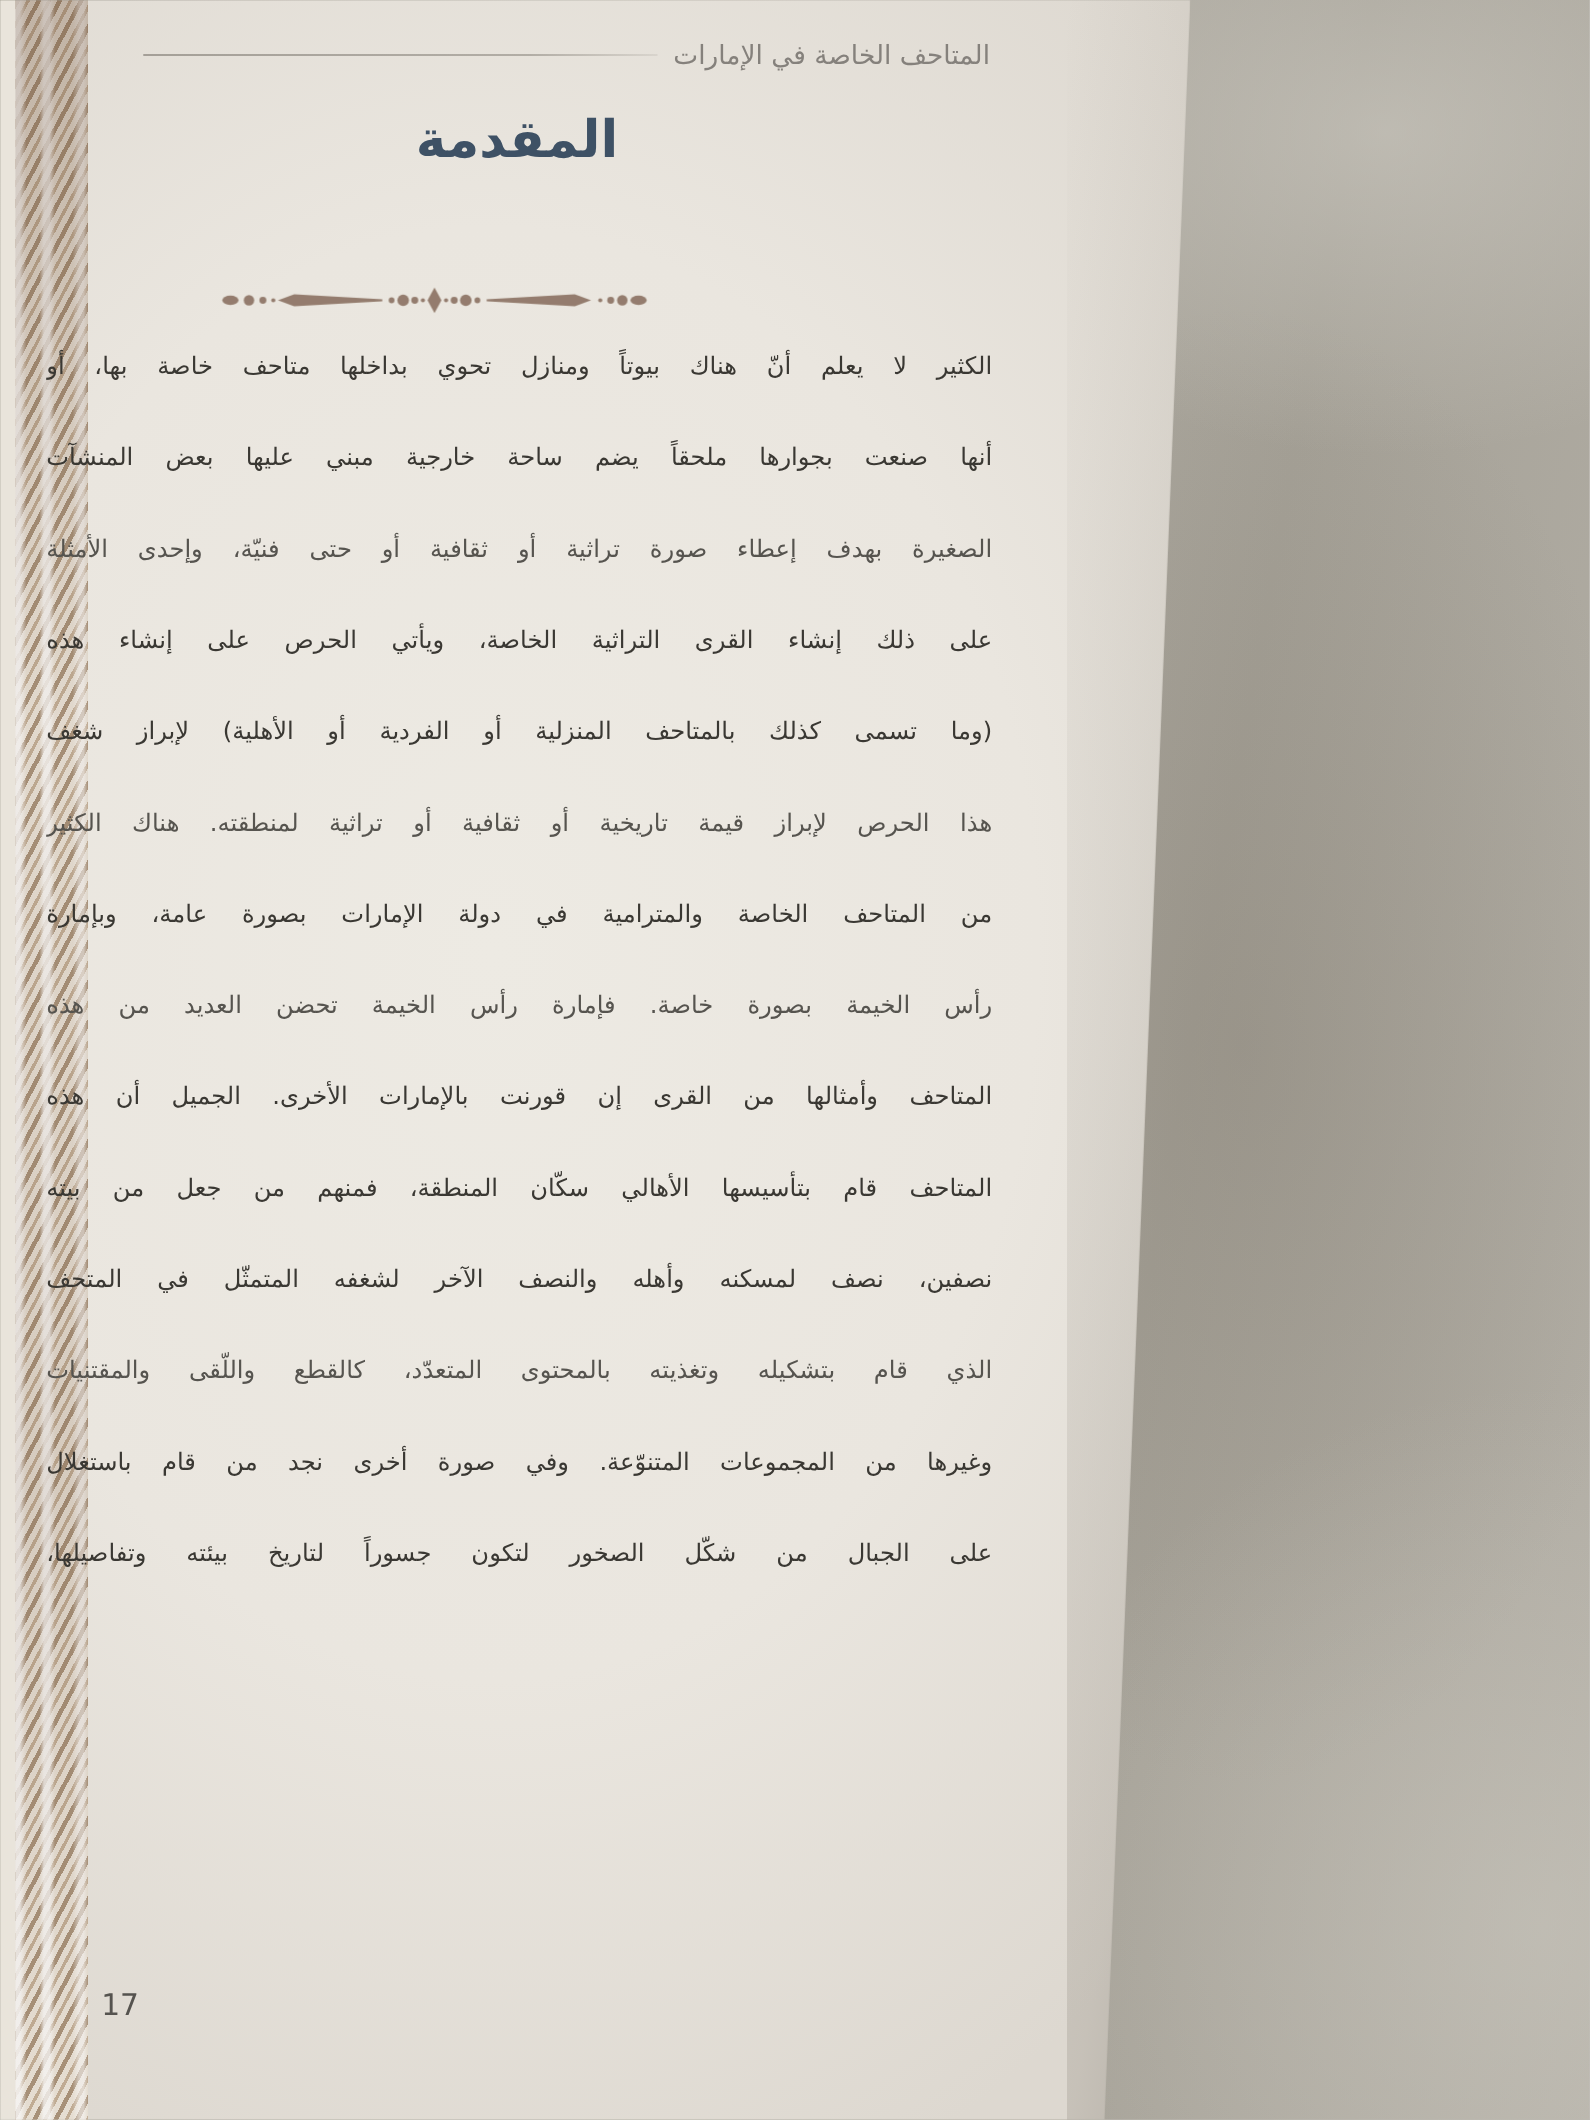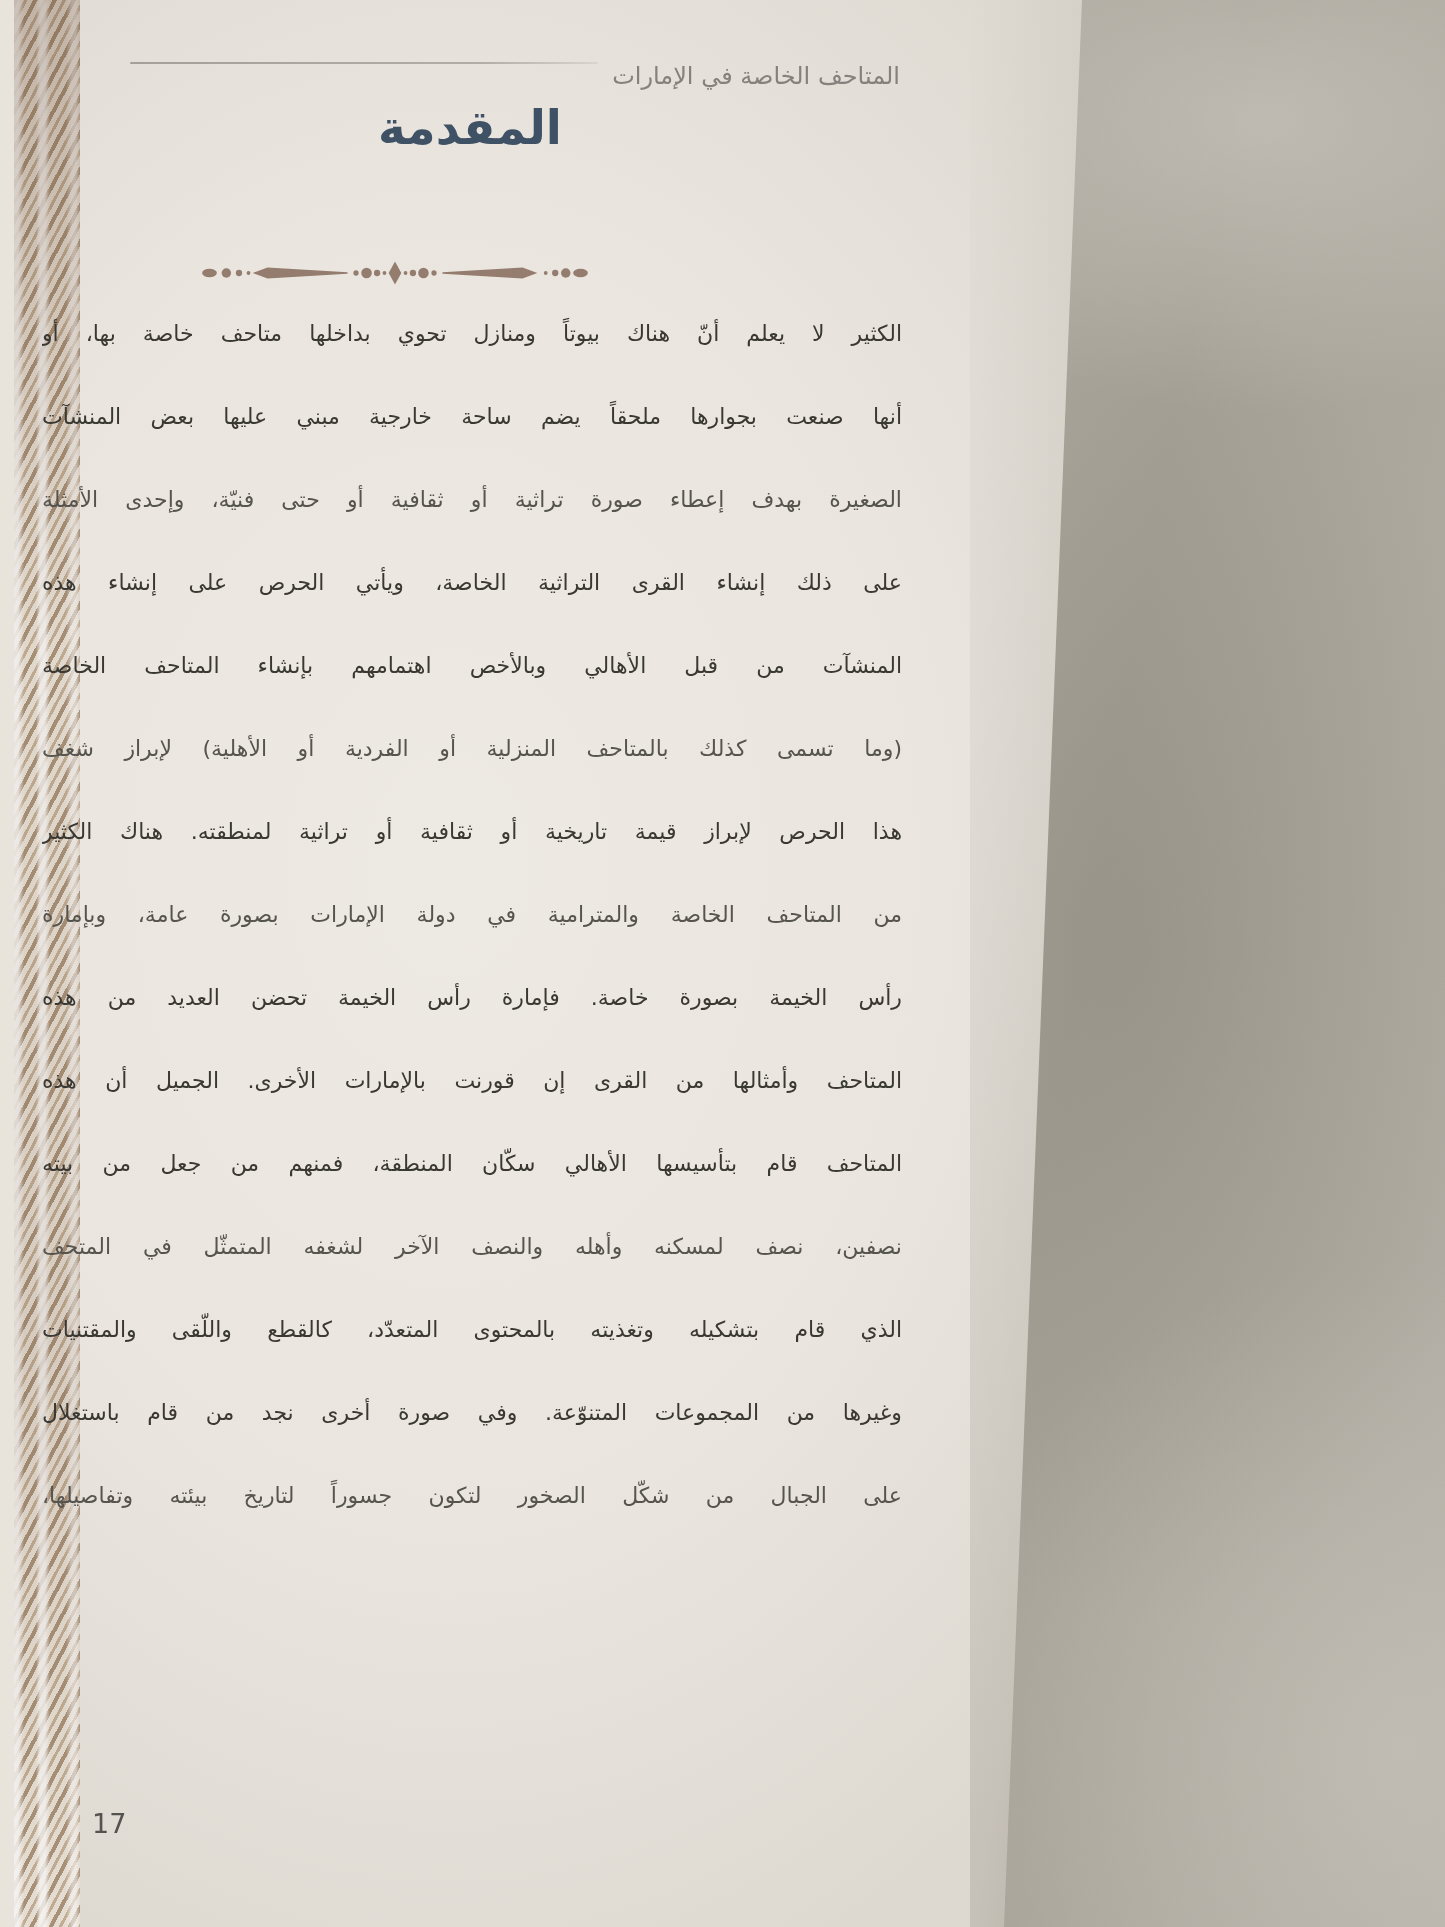--- a/index.html
+++ b/index.html
@@ -57,21 +57,21 @@
   
   .running-header{
     position:absolute;top:36px;right:110px;left:130px;
     display:flex;flex-direction:row;align-items:center;gap:14px;
   }
   .running-header .rule{
     flex:1;height:2px;border-radius:2px;
     background:linear-gradient(270deg, rgba(125,120,112,.12), rgba(125,120,112,.5) 25%, rgba(125,120,112,.62));
   }
   .running-header .htitle{
-    font-size:24px;color:var(--header-text);letter-spacing:0;white-space:nowrap;margin-top:26px;
+    font-size:24px;color:var(--header-text);letter-spacing:0;white-space:nowrap;
   }
 
   .section-title{
     position:absolute;top:100px;right:110px;width:860px;
     text-align:center;font-size:47px;font-weight:bold;color:var(--title-color);
   }
 
   .ornament{position:absolute;top:258px;right:185px;width:860px;text-align:center;}
   .ornament svg{width:390px;height:30px;fill:var(--ornament-color);opacity:.92;}
 
@@ -139,21 +139,20 @@
           <circle cx="347" cy="13" r="4.5"></circle>
           <ellipse cx="361" cy="13" rx="7" ry="4"></ellipse>
         </svg>
       </div>
 
       <div class="paragraph">
         <div class="pline">الكثير لا يعلم أنّ هناك بيوتاً ومنازل تحوي بداخلها متاحف خاصة بها، أو</div>
         <div class="pline">أنها صنعت بجوارها ملحقاً يضم ساحة خارجية مبني عليها بعض المنشآت</div>
         <div class="pline">الصغيرة بهدف إعطاء صورة تراثية أو ثقافية أو حتى فنيّة، وإحدى الأمثلة</div>
         <div class="pline">على ذلك إنشاء القرى التراثية الخاصة، ويأتي الحرص على إنشاء هذه</div>
-        <div class="pline">المنشآت من قبل الأهالي وبالأخص اهتمامهم بإنشاء المتاحف الخاصة</div>
         <div class="pline">(وما تسمى كذلك بالمتاحف المنزلية أو الفردية أو الأهلية) لإبراز شغف</div>
         <div class="pline">هذا الحرص لإبراز قيمة تاريخية أو ثقافية أو تراثية لمنطقته. هناك الكثير</div>
         <div class="pline">من المتاحف الخاصة والمترامية في دولة الإمارات بصورة عامة، وبإمارة</div>
         <div class="pline">رأس الخيمة بصورة خاصة. فإمارة رأس الخيمة تحضن العديد من هذه</div>
         <div class="pline">المتاحف وأمثالها من القرى إن قورنت بالإمارات الأخرى. الجميل أن هذه</div>
         <div class="pline">المتاحف قام بتأسيسها الأهالي سكّان المنطقة، فمنهم من جعل من بيته</div>
         <div class="pline">نصفين، نصف لمسكنه وأهله والنصف الآخر لشغفه المتمثّل في المتحف</div>
         <div class="pline">الذي قام بتشكيله وتغذيته بالمحتوى المتعدّد، كالقطع واللّقى والمقتنيات</div>
         <div class="pline">وغيرها من المجموعات المتنوّعة. وفي صورة أخرى نجد من قام باستغلال</div>
         <div class="pline">على الجبال من شكّل الصخور لتكون جسوراً لتاريخ بيئته وتفاصيلها،</div>

